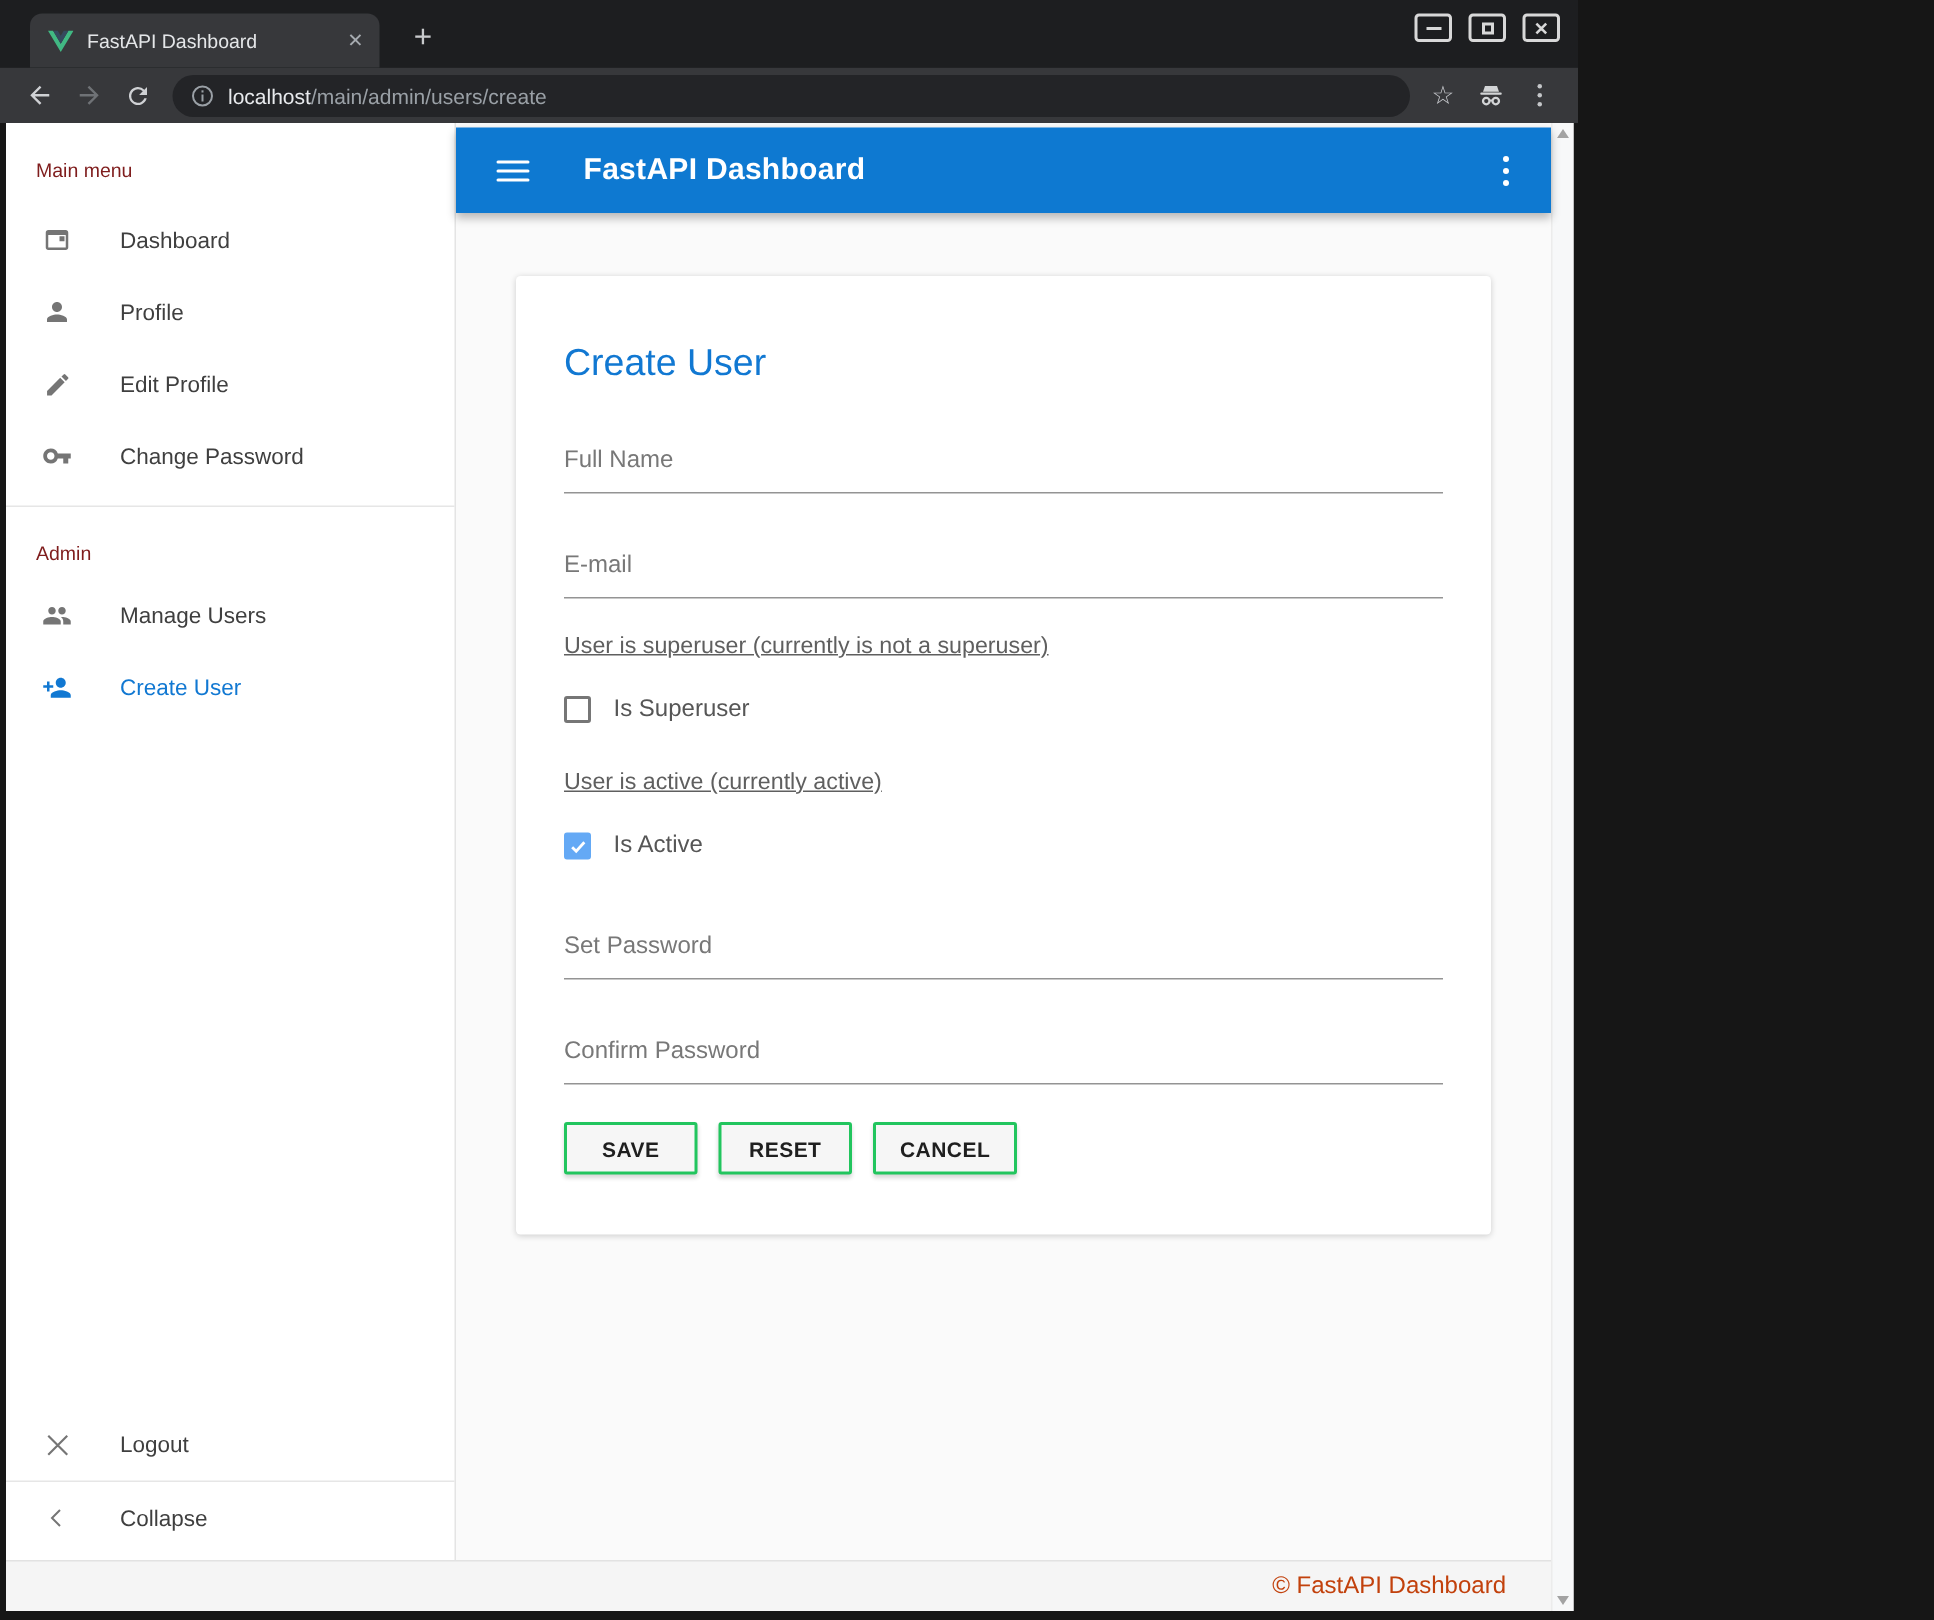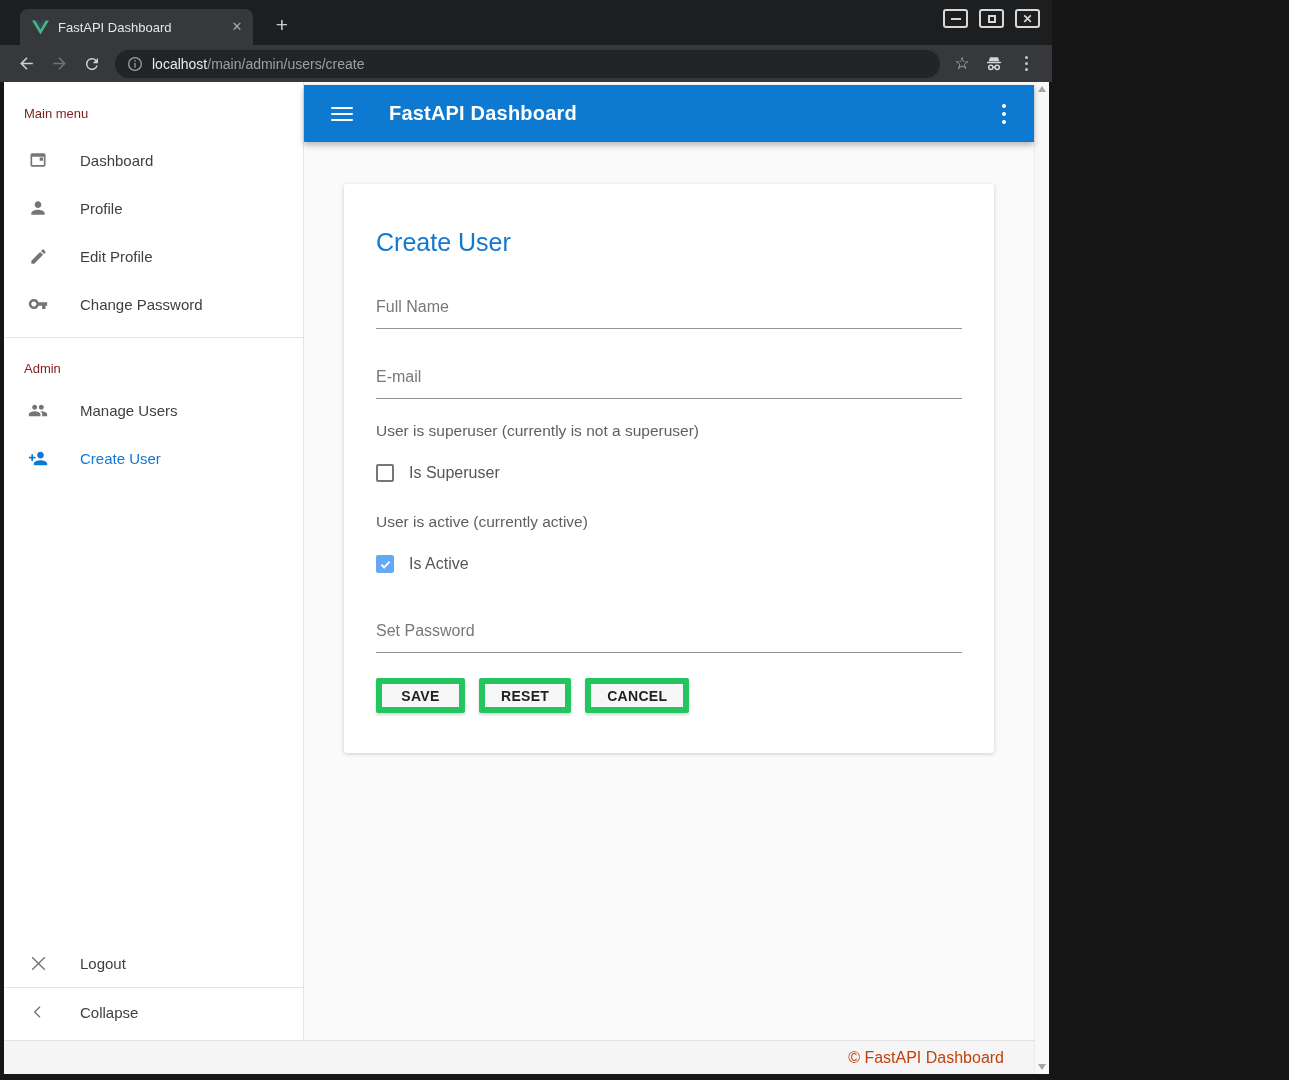--- a/index.html
+++ b/index.html
@@ -75,32 +75,32 @@
 
   .field { border-bottom:1px solid #949494; }
   .field input { width:100%; border:none; outline:none; background:transparent; font-family:"Liberation Sans",sans-serif;
     font-size:16px; color:#212121; padding:0 0 12px 0; line-height:19px; }
   .field input::placeholder { color:#787878; opacity:1; }
   .f-fullname { margin-top:40px; }
   .f-email { margin-top:38px; }
   .f-setpw { margin-top:48px; }
   .f-confirmpw { margin-top:38px; }
 
-  .note { font-size:15.5px; color:#5f5f5f; line-height:19px; }
+  .note { font-size:15.5px; color:#5f5f5f; line-height:19px;text-decoration:underline; }
   .n-super { margin-top:22px; }
   .n-active { margin-top:30px; }
 
   .check-row { display:flex; align-items:center; margin-top:24px; gap:15px;text-align:right; }
   .checkbox { width:18px; height:18px; border:2px solid #767676; border-radius:2px; flex:none;
     display:flex; align-items:center; justify-content:center; background:#fff; }
   .checkbox.checked { background:#64a9f5; border-color:#64a9f5; }
   .check-label { font-size:16px; color:#565656; }
 
   .btn-row { display:flex; gap:14px; margin-top:25px; }
-  .btn { min-width:89px; height:35px; background:#f6f6f6; border:6px solid #22c55e; border-radius:2px;
+  .btn { min-width:89px; height:35px; background:#f6f6f6; border:2px solid #22c55e; border-radius:2px;
     box-shadow:0 2px 3px rgba(0,0,0,0.16); font-family:"Liberation Sans",sans-serif;
     font-size:14px; font-weight:700; color:#1f1f1f; letter-spacing:0.3px; padding:0 16px; cursor:pointer; }
 
   .footer { height:34px; flex:none; background:#f5f5f5; border-top:1px solid #e2e2e2;
     display:flex; align-items:center; justify-content:flex-end; padding-right:30px; }
   .footer-text { font-size:16px; color:#c2410c; }
 
   
   .scrollbar { width:15px; flex:none; background:#f7f8f9; border-left:1px solid #ececec;
     display:flex; flex-direction:column; justify-content:space-between; align-items:center; padding:4px 0; }
@@ -313,20 +313,23 @@
                       <path d="M4.5 12.5l5 5 10-11"></path>
                     </svg>
                 </span>
                 <span class="check-label">Is Active</span>
               </div>
 
               <div class="field f-setpw">
                 <input type="password" placeholder="Set Password" style="">
               </div>
 
+              <div class="field f-confirmpw">
+                <input type="password" placeholder="Confirm Password" style="">
+              </div>
 
               <div class="btn-row">
                 <button class="btn">SAVE</button>
                 <button class="btn">RESET</button>
                 <button class="btn">CANCEL</button>
               </div>
             </div>
           </div>
         </div>
       </div>

